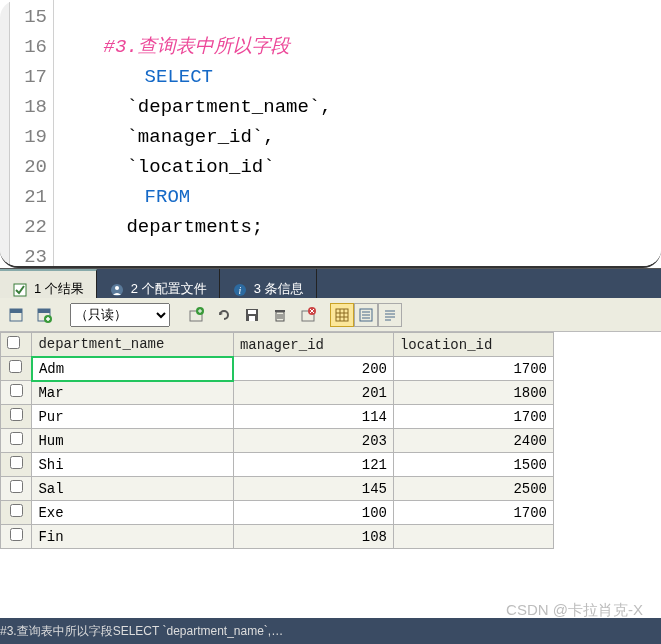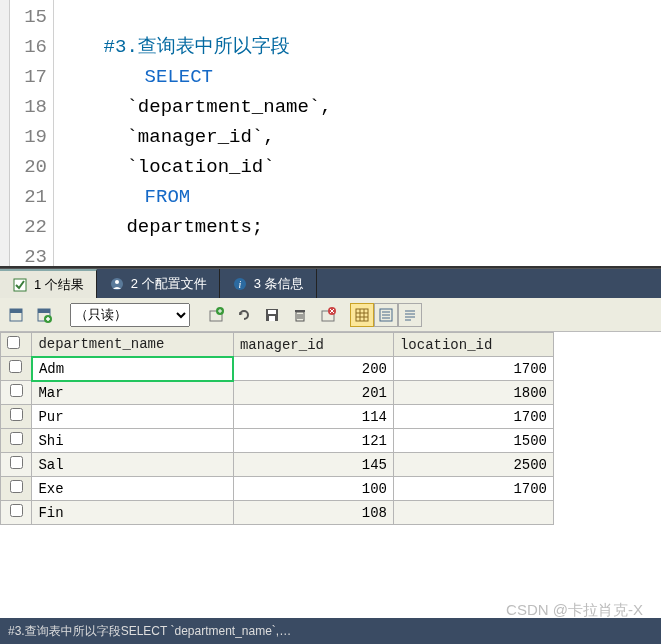--- a/index.html
+++ b/index.html
@@ -10,20 +10,21 @@
     width: 661px;
     height: 644px;
     overflow: hidden;
     position: relative;
   }
   .editor {
     display: flex;
     height: 268px;
     border-bottom: 2px solid #333;
     overflow: hidden;
+    border-radius: 18px;
   }
   .left-strip {
     width: 10px;
     background: #f0f0f0;
     border-right: 1px solid #ccc;
     font-size: 9px;
     color: #666;
   }
   .gutter {
     width: 44px;
@@ -40,32 +41,32 @@
     flex: 1;
     background: #ffffff;
     font-size: 19px;
     line-height: 30px;
     padding-left: 4px;
     padding-top: 2px;
     white-space: pre;
     font-family: Consolas, "Courier New", monospace;
   }
   .kw { color: #1569c7; margin-left: 41px; }
-  .comment { color: #0369a1; }
+  .comment { color: #ec4899; font-style: italic; }
   .txt { color: #000; }
   .tabbar {
     display: flex;
     background: #3a4b63;
     height: 30px;
     align-items: stretch;
     border-top: 1px solid #555;
   }
   .tab {
     display: flex;
-    align-items: center;
+    align-items: flex-end;
     padding: 0 12px;
     font-size: 13px;
     color: #fff;
     font-family: Tahoma, sans-serif;
     gap: 6px;
     border-right: 1px solid #222;
     cursor: pointer;
   }
   .tab.active {
     background: #e8e8dd;
@@ -87,21 +88,21 @@
   .tbtn {
     width: 24px; height: 24px;
     display: flex; align-items: center; justify-content: center;
     cursor: pointer;
     border: 1px solid transparent;
   }
   select.readonly {
     height: 24px;
     font-size: 13px;
     font-family: Tahoma, sans-serif;
-    width: 120px;
+    width: 100px;
   }
   .sep { width:6px; }
   .view-group { display:flex; gap:0; margin-left:6px;}
   .view-btn { width:24px; height:24px; border:1px solid #aaa; display:flex; align-items:center; justify-content:center; cursor:pointer; background:#ecece0;}
   .view-btn.active { background:#fce79a; border-color:#c9a227;}
   .grid-wrap {
     background:#fff;
     height: calc(644px - 268px - 30px - 34px - 26px);
     overflow: hidden;
   }
@@ -133,21 +134,21 @@
   .col-loc { width:135px; }
   .statusline {
     position:absolute;
     bottom:0; left:0; right:0;
     height:26px;
     background:#3a4b63;
     color:#ddd;
     font-size:12px;
     font-family: Tahoma, sans-serif;
     display:flex; align-items:center;
-    padding:0 8px;
+    padding:0 0;
     overflow:hidden;
   }
   .watermark {
     position:absolute;
     bottom:24px;
     right:18px;
     color:#bdbdbd;
     font-size:15px;
     font-family: Tahoma, sans-serif;
     pointer-events:none;
@@ -300,20 +301,26 @@
           <td class="c0">Mar</td>
           <td class="num">201</td>
           <td class="num">1800</td>
         </tr>
         <tr>
           <td class="chkcol"><input type="checkbox" style=""></td>
           <td class="c0">Pur</td>
           <td class="num">114</td>
           <td class="num">1700</td>
         </tr>
+        <tr class="alt">
+          <td class="chkcol"><input type="checkbox" style=""></td>
+          <td class="c0">Hum</td>
+          <td class="num">203</td>
+          <td class="num">2400</td>
+        </tr>
         <tr>
           <td class="chkcol"><input type="checkbox" style=""></td>
           <td class="c0">Shi</td>
           <td class="num">121</td>
           <td class="num">1500</td>
         </tr>
         <tr class="alt">
           <td class="chkcol"><input type="checkbox" style=""></td>
           <td class="c0">Sal</td>
           <td class="num">145</td>

